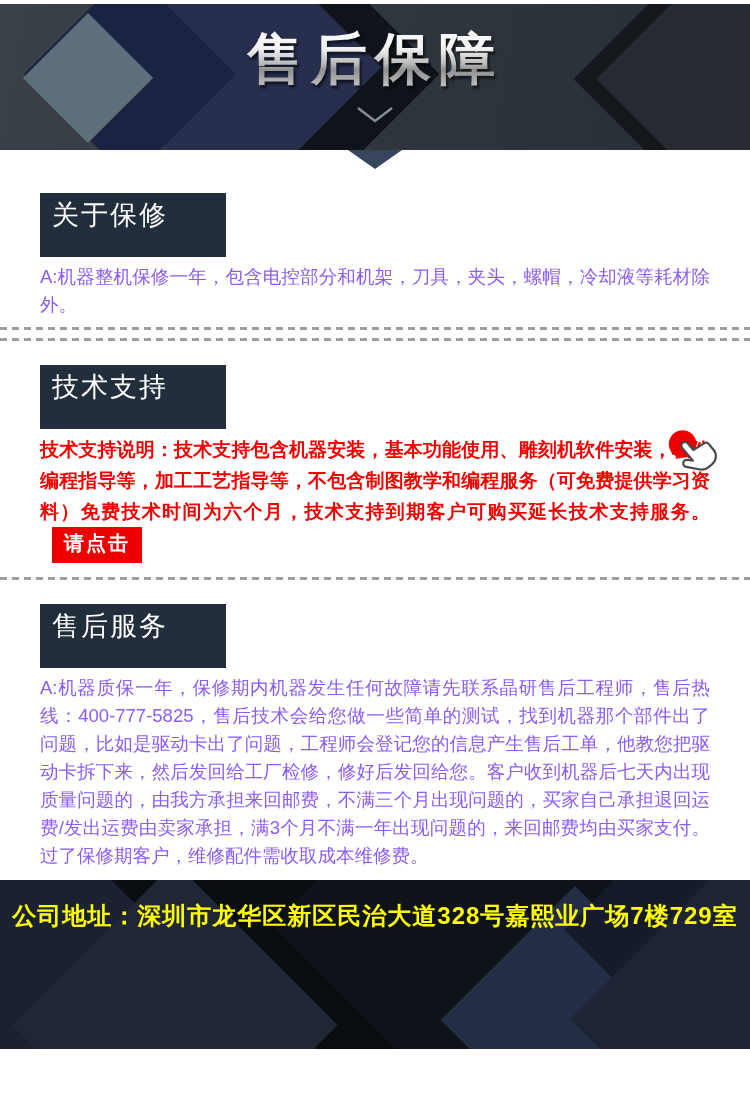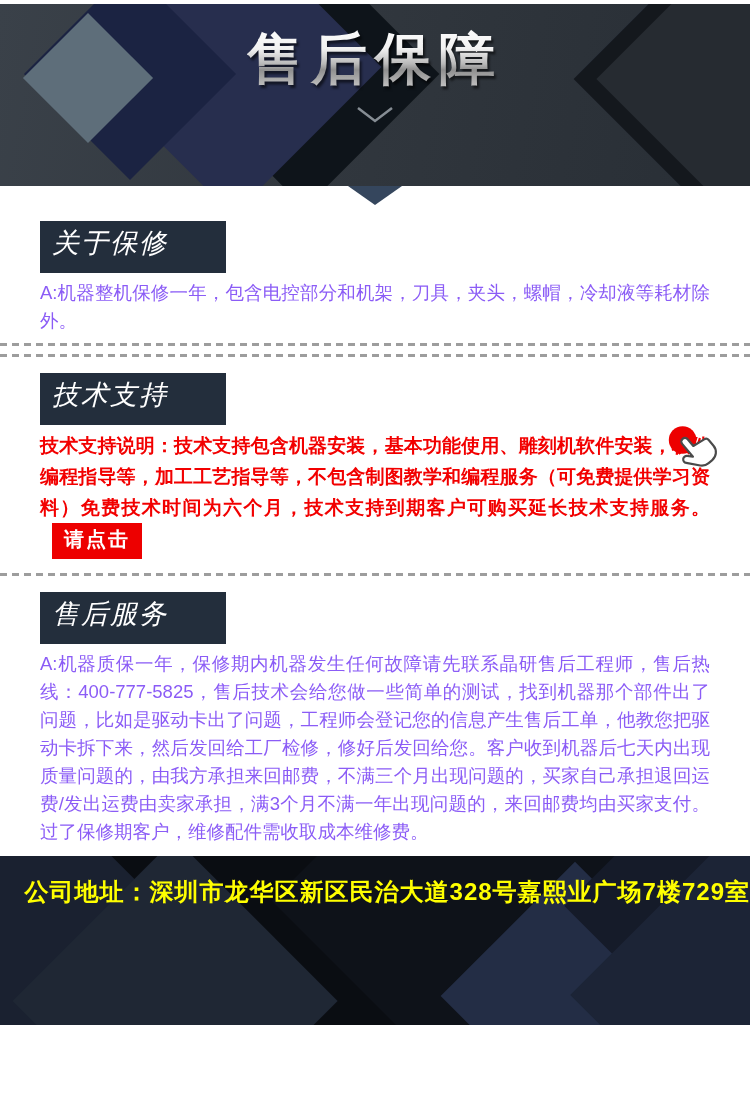--- a/index.html
+++ b/index.html
@@ -8,21 +8,21 @@
     background:#ffffff;
     font-family:"Liberation Sans","DejaVu Sans",sans-serif;
     -webkit-font-smoothing:antialiased;
   }
   .page { width:750px; overflow:hidden; background:#fff; }
 
   
   .banner {
     position:relative;
     margin-top:4px;
-    height:182px;
+    height:146px;
     overflow:hidden;
     background:linear-gradient(100deg,#3a4149 0%,#31373e 45%,#282e35 100%);
   }
   .bshape { position:absolute; transform:rotate(45deg); }
   .bs-black { left:210px; top:-25px; width:190px; height:190px; background:#0e141a; z-index:1; }
   .bs-navy2 { left:128px; top:-42px; width:210px; height:210px; background:#272e4e; z-index:2; }
   .bs-navy1 { left:55px;  top:-5px;  width:150px; height:150px; background:#1b2342; z-index:3; }
   .bs-slate { left:42px;  top:28px;  width:92px;  height:92px;  background:#5e6e7a; z-index:4; }
   .bs-rnavy { left:620px; top:-30px; width:200px; height:200px; background:#2c3650; z-index:1; }
   .bs-rbig  { left:640px; top:-85px; width:320px; height:320px; background:#262b31;
@@ -44,26 +44,25 @@
     width:0; height:0; margin:0 auto;
     border-left:27px solid transparent;
     border-right:27px solid transparent;
     border-top:19px solid #35465d;
   }
 
   
   .section { padding:0 40px; }
   .section-label {
     display:inline-block;
-    margin-top:16px;
+    margin-top:24px;
     min-width:186px;
     background:#232e3c; color:#ffffff;
     font-size:27px; letter-spacing:2px;
-    padding:4px 12px 12px;
-    font-style:italic;
+    padding:4px 12px 24px;
   }
   .section-body {
     margin-top:6px;
     font-size:18.5px; line-height:28px; color:#8b5cf6;
     text-align:justify;
   }
   .divider {
     height:3px; margin-top:8px;
     background:repeating-linear-gradient(90deg,#9d9d9d 0 7px,transparent 7px 12px);
   }
@@ -93,21 +92,21 @@
     padding:18px 0 20px;
   }
   .fshape { position:absolute; transform:rotate(45deg); z-index:1; }
   .f1 { left:-70px; top:-40px; width:200px; height:200px; background:#1a2130; }
   .f2 { left:60px; top:30px; width:230px; height:230px; background:#1f2734; }
   .f3 { left:330px; top:-95px; width:280px; height:280px; background:#0e1219; }
   .f4 { left:480px; top:45px; width:190px; height:190px; background:#232d45; }
   .f5 { right:-80px; top:-60px; width:220px; height:220px; background:#151b29; }
   .f6 { right:-110px; bottom:-90px; width:240px; height:240px; background:#1c2436; }
   .footer-line { position:relative; z-index:2; font-weight:bold; letter-spacing:1px; }
-  .fl-company { color:#ffff00; font-size:24px; margin-top:2px;text-align:right; }
+  .fl-company { color:#ffff00; font-size:24px; margin-top:2px; }
 </style>
 </head>
 <body>
 
 <div class="page">
 
   <div class="banner">
     <div class="bshape bs-black"></div>
     <div class="bshape bs-navy2"></div>
     <div class="bshape bs-navy1"></div>

